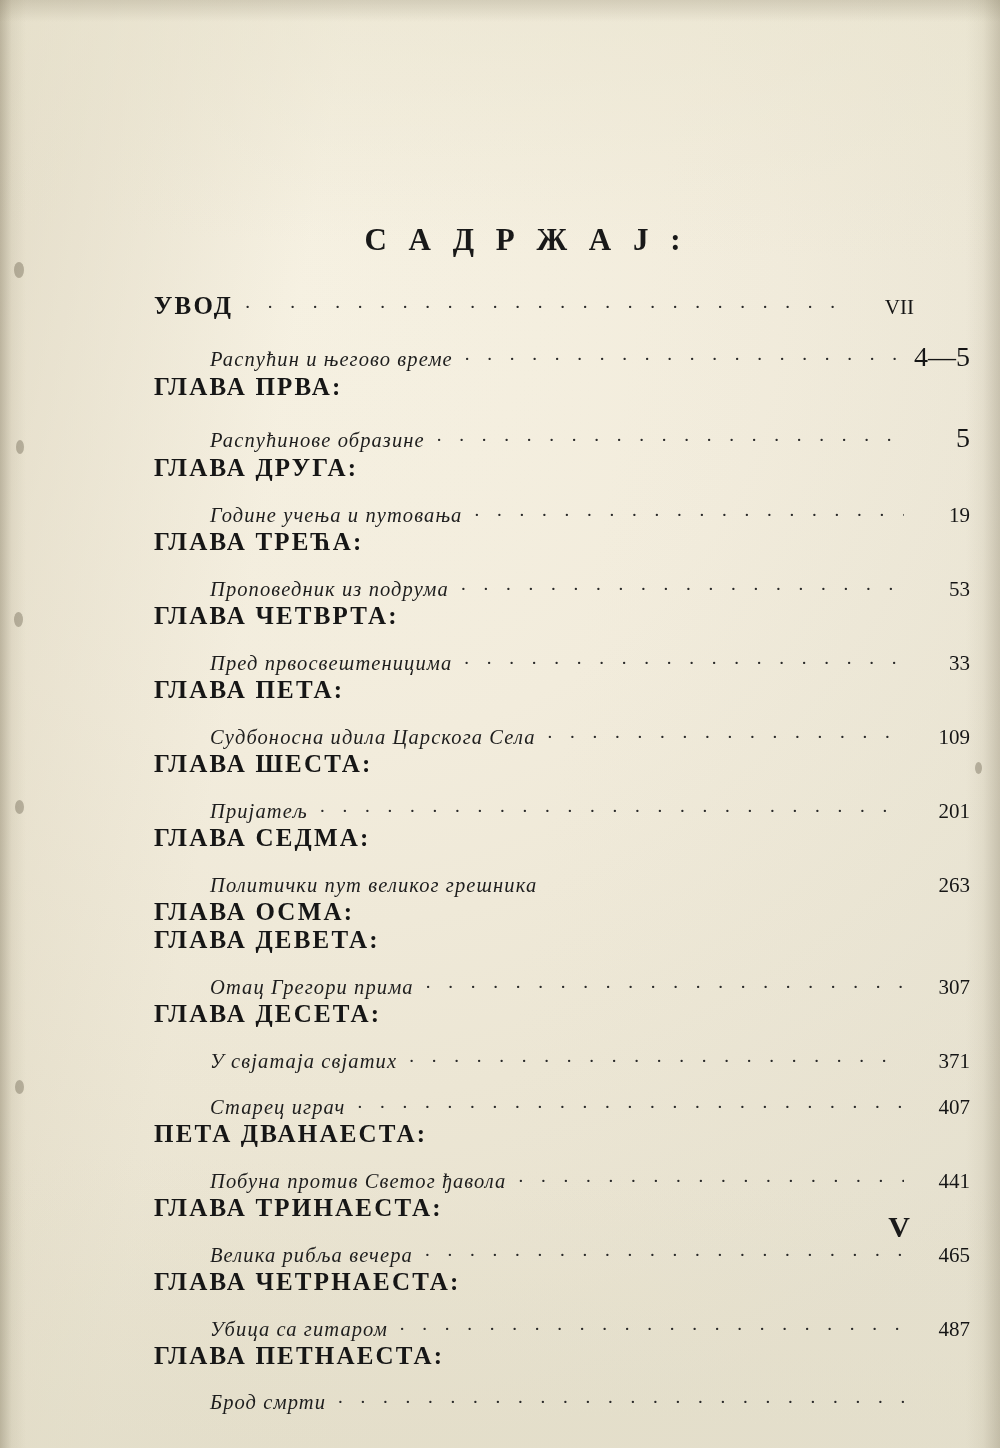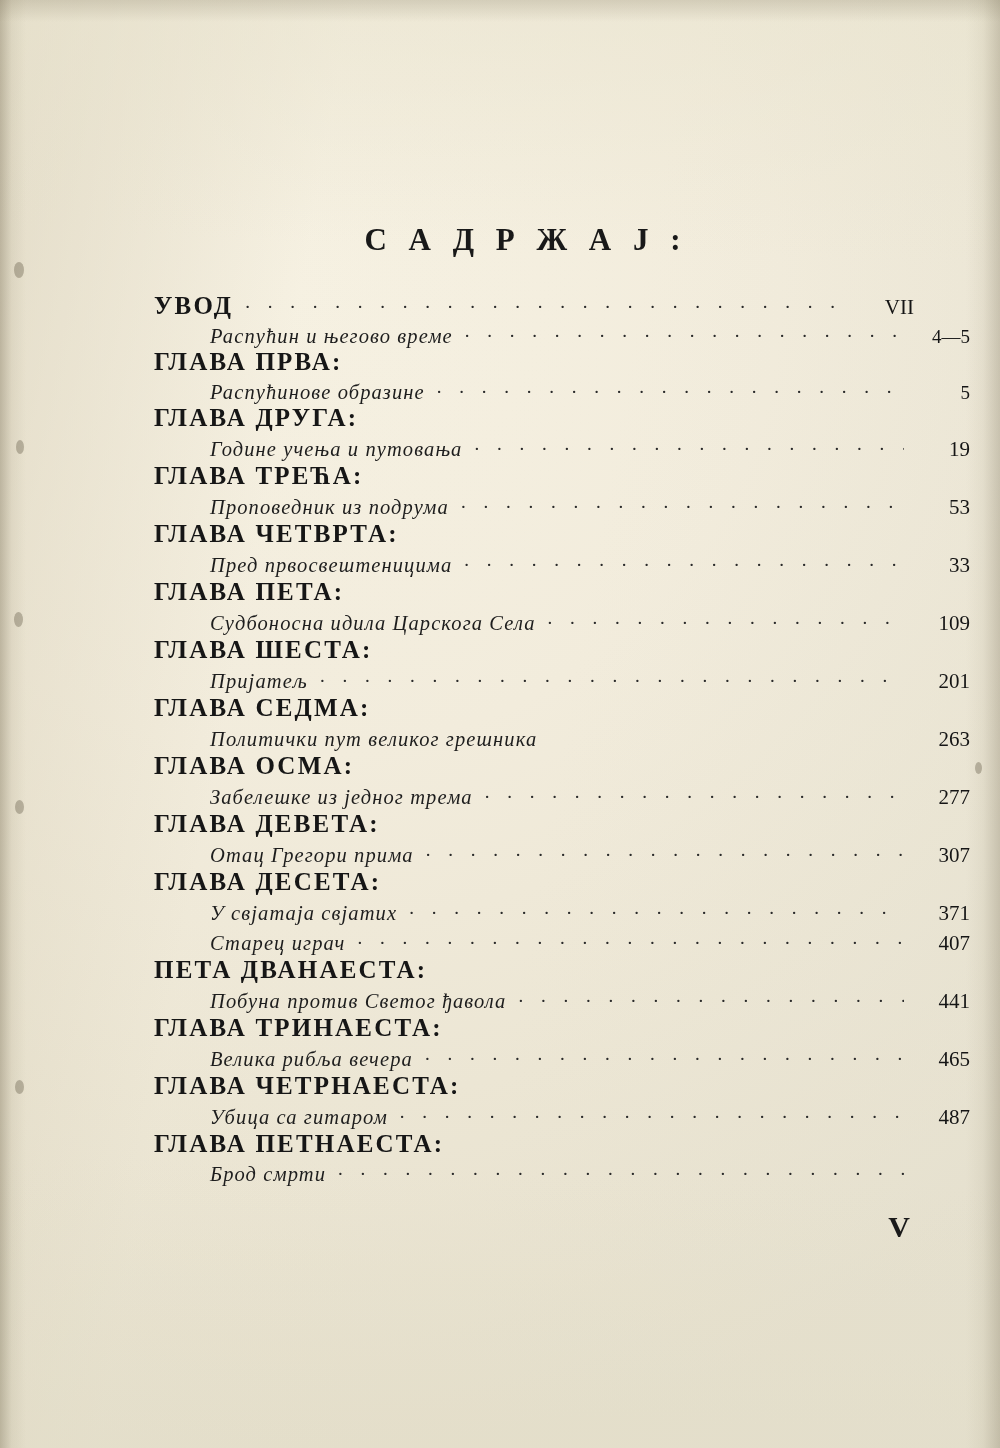--- a/index.html
+++ b/index.html
@@ -98,21 +98,21 @@
 
   .chapter-label {
     font-size: 25px;
     font-weight: 700;
     letter-spacing: 2.2px;
     white-space: nowrap;
     color: #161616;
   }
 
   .row-entry {
-    margin-top: 5px;
+    margin-top: 21px;
     padding-left: 56px;
   }
 
   .entry-title {
     font-size: 20.5px;
     font-style: italic;
     letter-spacing: 1.1px;
     white-space: nowrap;
     color: #1d1d1d;
   }
@@ -139,21 +139,21 @@
   .page-num {
     font-size: 21px;
     font-weight: 400;
     min-width: 56px;
     text-align: right;
     white-space: nowrap;
     color: #151515;
   }
   .page-num-plain {
     font-weight: 400;
-    font-size: 19px;
+    font-size: 28px;
   }
 
   .folio {
     position: absolute;
     right: 92px;
     bottom: 96px;
     font-size: 30px;
     font-weight: 700;
     letter-spacing: 2px;
     color: #1a1a1a;
@@ -257,25 +257,20 @@
         <div class="row row-entry">
           <span class="entry-title">Политички пут великог грешника</span>
           <span class="leader leader-none"></span>
           <span class="page-num">263</span>
         </div>
         <div class="row row-chapter">
           <span class="chapter-label">ГЛАВА ОСМА:</span>
           <span class="leader leader-none"></span>
           <span class="page-num page-num-plain"></span>
         </div>
-        <div class="row row-entry">
-          <span class="entry-title">Забелешке из једног трема</span>
-          <span class="leader"></span>
-          <span class="page-num">277</span>
-        </div>
         <div class="row row-chapter">
           <span class="chapter-label">ГЛАВА ДЕВЕТА:</span>
           <span class="leader leader-none"></span>
           <span class="page-num page-num-plain"></span>
         </div>
         <div class="row row-entry">
           <span class="entry-title">Отац Грегори прима</span>
           <span class="leader"></span>
           <span class="page-num">307</span>
         </div>

